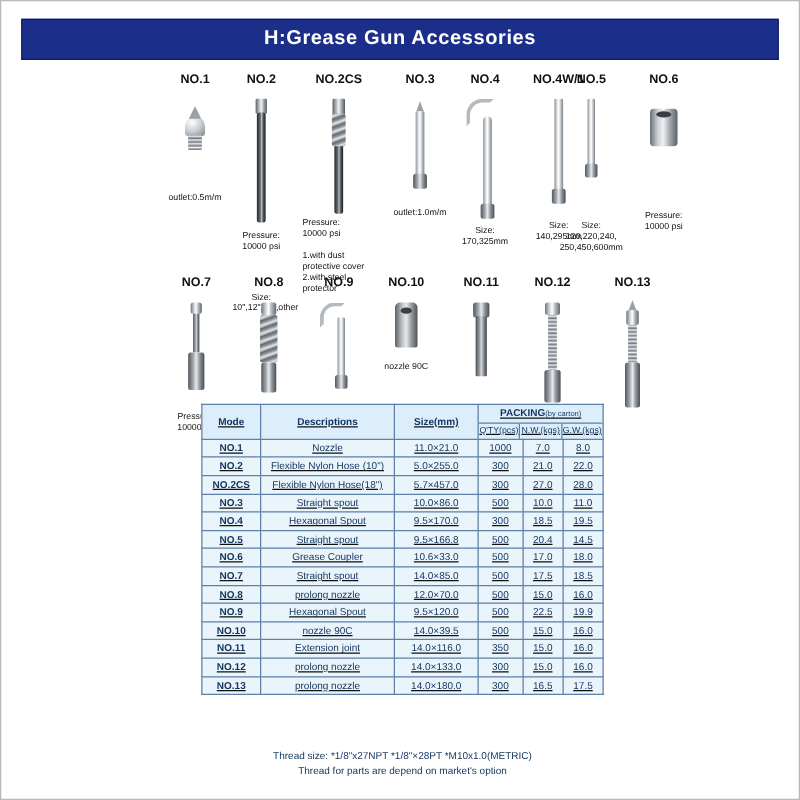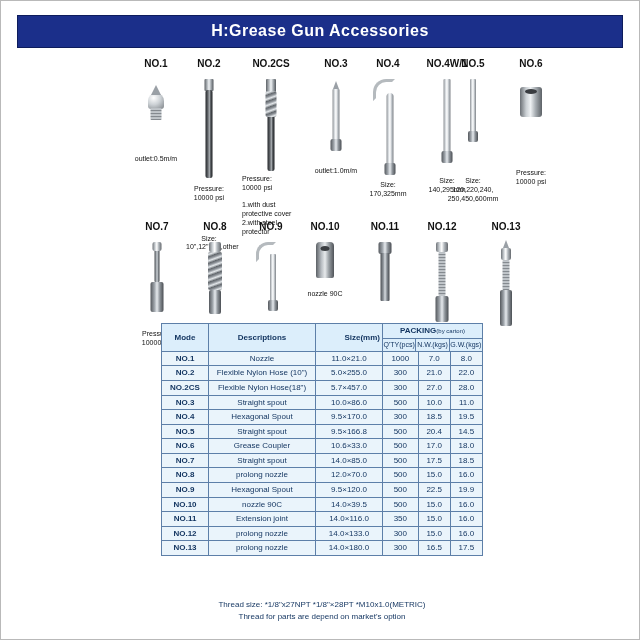--- a/index.html
+++ b/index.html
@@ -161,20 +161,21 @@
     transform:translateX(-50%);
     background:#3a3d41;
     border-radius:50%;
   }
   
   .table-wrap{
     position:absolute;
     left:160px;
     top:322px;
     width:292px;
+    text-decoration:underline;
   }
   table{
     border-collapse:collapse;
     width:322px;
     font-size:8px;
     background:#eaf4fb;
   }
   th,td{
     border:1px solid #5d7fa8;
     text-align:center;
@@ -389,21 +390,21 @@
       <div class="note"></div>
     </div>
   </div>
 
   <div class="table-wrap">
     <table>
       <thead>
         <tr>
           <th style="width:42px;">Mode</th>
           <th style="width:102px;">Descriptions</th>
-          <th style="width:62px;text-align:right;">Size(mm)</th>
+          <th style="width:62px;">Size(mm)</th>
           <th class="pack" colspan="3">
             <span class="pack-top">
               <span>PACKING</span><span style="font-size:6px;font-weight:normal;">(by carton)</span>
             </span>
             <span class="pack-sub">
               <span>Q'TY(pcs)</span>
               <span>N.W.(kgs)</span>
               <span>G.W.(kgs)</span>
             </span>
           </th>

